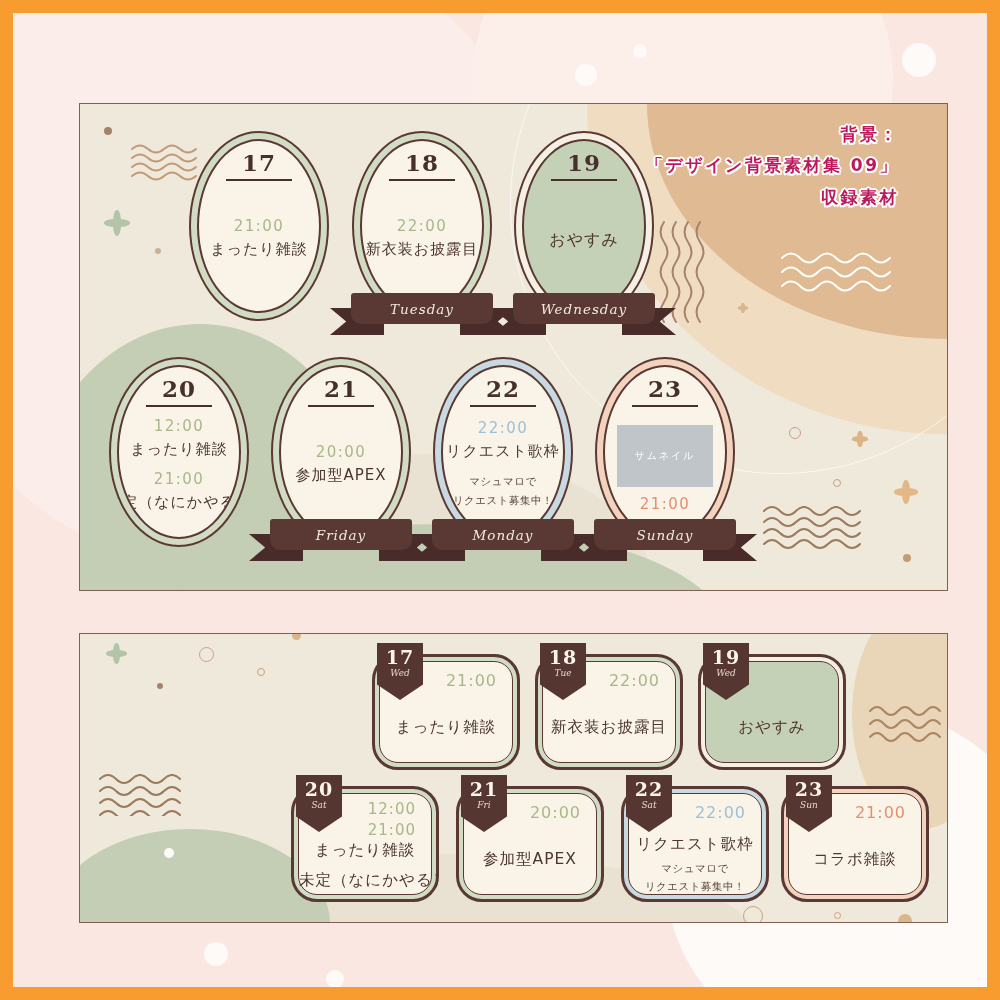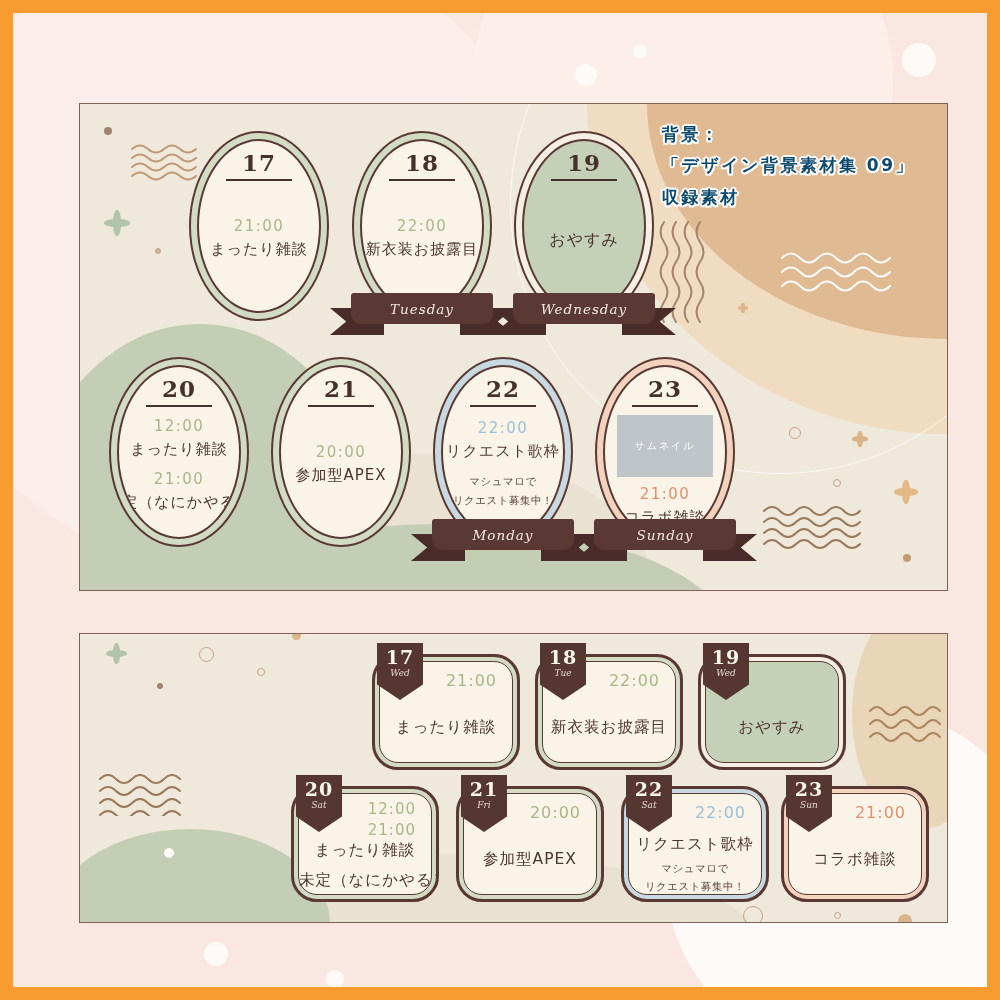--- a/index.html
+++ b/index.html
@@ -58,21 +58,21 @@
     flex: 1; width: 100%; padding-bottom: 16px;
     display: flex; flex-direction: column; align-items: center; justify-content: center;
   }
   .ocard-23 .ocontent { justify-content: flex-start; padding-top: 6px; padding-bottom: 0; }
   .entry { display: flex; flex-direction: column; align-items: center; }
   .entry + .entry { margin-top: 11px; }
   .otime { font-size: 15px; letter-spacing: 1.5px; color: #A8B78A; }
   .otitle { font-size: 15px; letter-spacing: 1px; color: #4C352D; margin-top: 5px; white-space: nowrap; }
   .onote { margin-top: 11px; text-align: center; font-size: 10.5px; line-height: 1.75; color: #5D443C; letter-spacing: 0.5px; }
   .thumb {
-    width: 96px; height: 62px; background: #BFC5C9; margin: 2px 0 8px;
+    width: 96px; height: 62px; background: #BFC5C9; margin: 12px 0 8px;
     display: flex; align-items: center; justify-content: center;
     color: #FFFFFF; font-size: 10px; letter-spacing: 2px;
   }
   .accent-green .oring { background: #D2DBC3; }
   .accent-green .otime { color: #A8B78A; }
   .accent-blue  .oring { background: #C8D9E2; }
   .accent-blue  .otime { color: #9DC0D6; }
   .accent-peach .oring { background: #F3D2BE; }
   .accent-peach .otime { color: #E2906E; }
   .ocard.fill-green .oring { background: #F6F0E4; }
@@ -122,23 +122,23 @@
     position: absolute; top: -11px; left: 5px; width: 46px; height: 57px; z-index: 4;
     background: #553631;
     clip-path: polygon(0 0,100% 0,100% 73%,50% 100%,0 73%);
     display: flex; flex-direction: column; align-items: center;
   }
   .bdate { font-family: "DejaVu Serif", serif; font-weight: bold; font-size: 19px; letter-spacing: 1px; color: #FBF5EA; margin-top: 4px; line-height: 1.1; }
   .bday  { font-family: "DejaVu Serif", serif; font-style: italic; font-size: 9px; color: #E6D8CE; }
 
   
   .credit {
-    position: absolute; top: 106px; right: 72px; z-index: 6;
-    font-weight: bold; font-size: 17px; letter-spacing: 2.5px;
-    color: #0c4a6e; line-height: 1.85;
+    position: absolute; top: 106px; right: 88px; z-index: 6;
+    text-align: right; font-weight: bold; font-size: 17px; letter-spacing: 2.5px;
+    color: #be185d; line-height: 1.85;
     text-shadow: 2px 0 0 #fff, -2px 0 0 #fff, 0 2px 0 #fff, 0 -2px 0 #fff,
                  1.5px 1.5px 0 #fff, -1.5px 1.5px 0 #fff, 1.5px -1.5px 0 #fff, -1.5px -1.5px 0 #fff;
   }
 </style>
 </head>
 <body>
 
 <div class="frame">
 
   <div class="bgblob" style="left:-100px;top:-80px;width:640px;height:640px;background:#FBEDE9;"></div>
@@ -268,20 +268,25 @@
           <div class="oinner">
         <div class="odate">21</div>
         <div class="ocontent">
           <div class="entry">
             <div class="otime">20:00</div>
             <div class="otitle">参加型APEX</div>
           </div>
         </div>
       </div>
         </div>
+      <div class="oribbon">
+        <div class="band">
+            <span>Friday</span>
+          </div>
+      </div>
     </div>
 
     <div class="ocard accent-blue" style="left:353px;top:253px;">
       <div class="oring">
           <div class="oinner">
         <div class="odate">22</div>
         <div class="ocontent">
           <div class="entry">
             <div class="otime">22:00</div>
             <div class="otitle">リクエスト歌枠</div>

